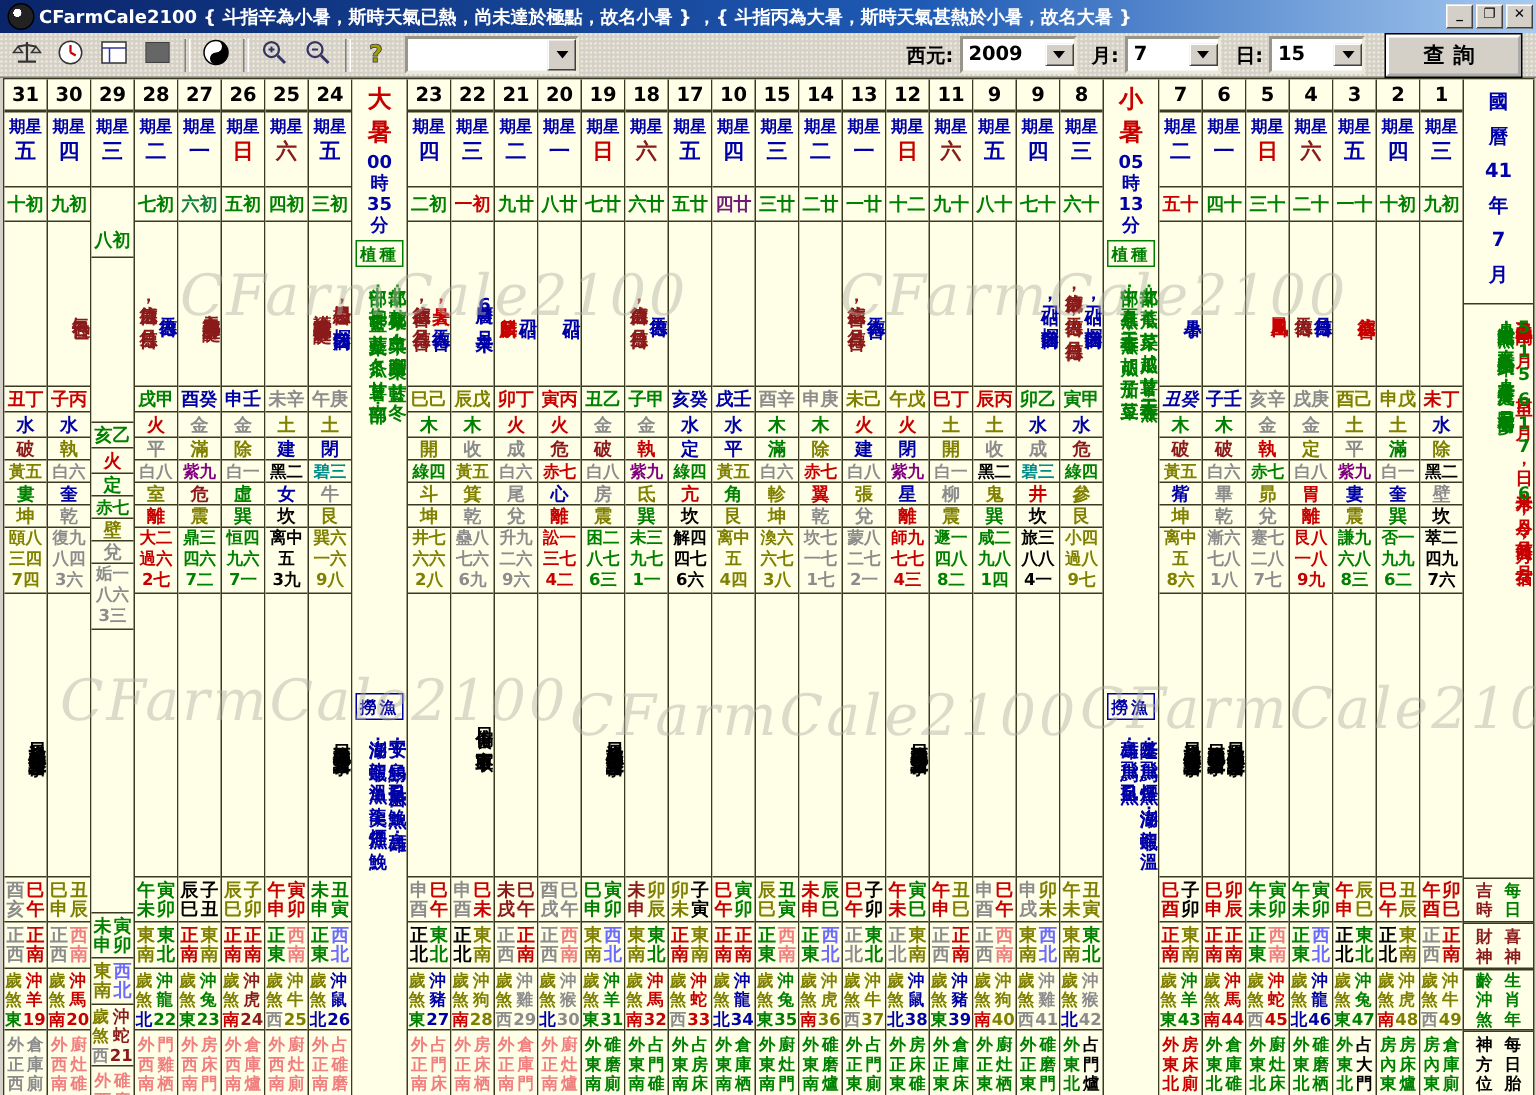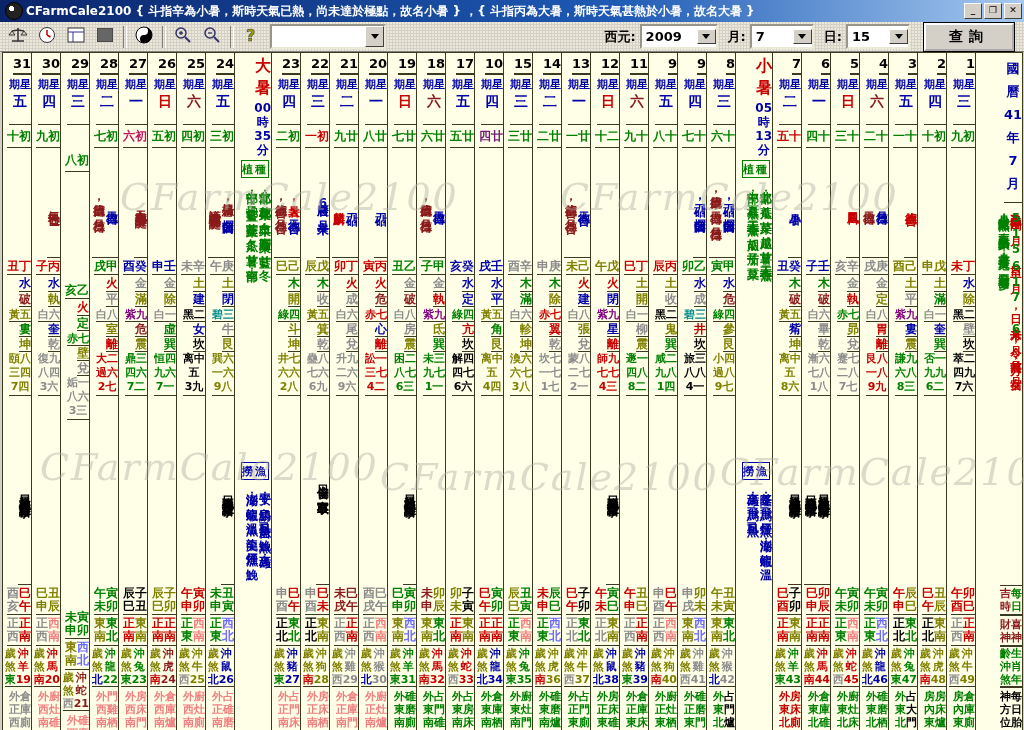--- a/index.html
+++ b/index.html
@@ -28,21 +28,21 @@
   .fieldlabel{font-size:13px;font-weight:bold;color:#000;margin:0 4px 0 10px;}
   .numbox{height:21px;background:#fff;border:2px inset #ECE9D8;display:flex;align-items:center;}
   .numbox .nval{font-size:13px;font-weight:bold;padding:0 4px;text-align:left;}
   #querybtn{width:86px;height:24px;margin:0 6px 0 14px;background:#D4D0C8;
     border:2px outset #fff;outline:1px solid #000;font-size:14px;font-weight:bold;letter-spacing:6px;
     display:flex;align-items:center;justify-content:center;}
   
   #grid{position:absolute;left:2px;top:52px;width:1020px;height:678px;display:flex;
     border-left:1px solid #3a3a20;border-top:1px solid #3a3a20;background:#D4D0C8;}
   .dcol,.tcol,#panel{display:flex;flex-direction:column;background:#FFFFE8;
-    border-right:1px solid #3a3a20;box-sizing:border-box;align-items:flex-end;}
+    border-right:1px solid #3a3a20;box-sizing:border-box;}
   .dcol{flex:0 0 29px;width:29px;}
   .tcol{flex:0 0 37px;width:37px;}
   #panel{flex:1;}
   .cell{box-sizing:border-box;border-bottom:1px solid #3a3a20;display:flex;align-items:center;
     justify-content:center;overflow:hidden;flex:0 0 auto;font-weight:bold;text-align:center;}
   .h-num{height:22px;font-size:13px;border-bottom-width:2px;}
   .h-wd{height:50px;flex-direction:column;justify-content:flex-start;padding-top:3px;}
   .h-lu{height:23px;font-size:12px;}
   .h-f{height:110px;align-items:flex-start;justify-content:center;}
   .h-gz{height:17px;font-size:12px;}
@@ -368,21 +368,21 @@
           <div class="stk" style="color: rgb(240, 128, 128);">門<br>雞<br>栖</div>
         </div>
       </div>
     </div>
     <div class="dcol">
       <div class="cell h-num">27</div>
       <div class="cell h-wd">
         <div class="wdp">期星</div>
         <div class="wdc" style="color: rgb(0, 0, 168);">一</div>
       </div>
-      <div class="cell h-lu" style="color: #be185d;">六初</div>
+      <div class="cell h-lu" style="color: #15803d;">六初</div>
       <div class="cell h-f">
         <div class="vwrap" style="width: 100%;">
           <div class="vt"><span style="color: rgb(139, 26, 26);">九天李恩師聖誕</span></div>
         </div>
       </div>
       <div class="cell h-gz" style="color: rgb(0, 0, 168);">酉癸</div>
       <div class="cell h-el" style="color: rgb(140, 140, 140);">金</div>
       <div class="cell h-j" style="color: rgb(128, 128, 0);">滿</div>
       <div class="cell h-st" style="color: rgb(128, 0, 128);">紫九</div>
       <div class="cell h-ma" style="color: rgb(139, 26, 26);">危</div>
@@ -1388,21 +1388,21 @@
       <div class="cell h-wd">
         <div class="wdp">期星</div>
         <div class="wdc" style="color: rgb(0, 0, 168);">二</div>
       </div>
       <div class="cell h-lu" style="color: rgb(200, 0, 0);">五十</div>
       <div class="cell h-f">
         <div class="vwrap" style="width: 100%;">
           <div class="vt"><span style="color: rgb(0, 0, 168);">小暑</span></div>
         </div>
       </div>
-      <div class="cell h-gz" style="color: rgb(0, 0, 168);">丑癸</div>
+      <div class="cell h-gz" style="color: rgb(0, 0, 168); font-style: italic;">丑癸</div>
       <div class="cell h-el" style="color: rgb(0, 128, 0);">木</div>
       <div class="cell h-j" style="color: rgb(139, 26, 26);">破</div>
       <div class="cell h-st" style="color: rgb(128, 128, 0);">黃五</div>
       <div class="cell h-ma" style="color: rgb(0, 0, 168);">觜</div>
       <div class="cell h-tr" style="color: rgb(128, 128, 0);">坤</div>
       <div class="cell h-hx" style="color: rgb(128, 128, 0);">
         <div>离中</div>
         <div>五</div>
         <div>8六</div>
       </div>

